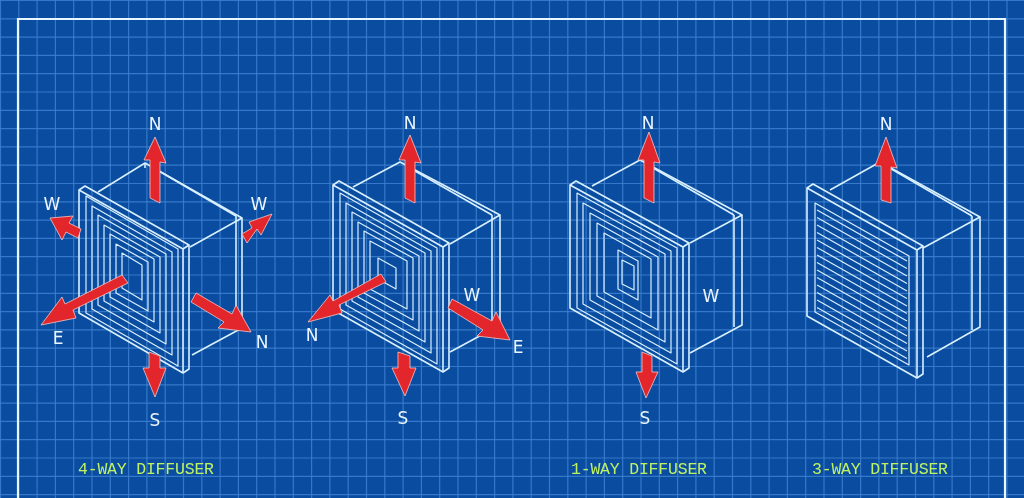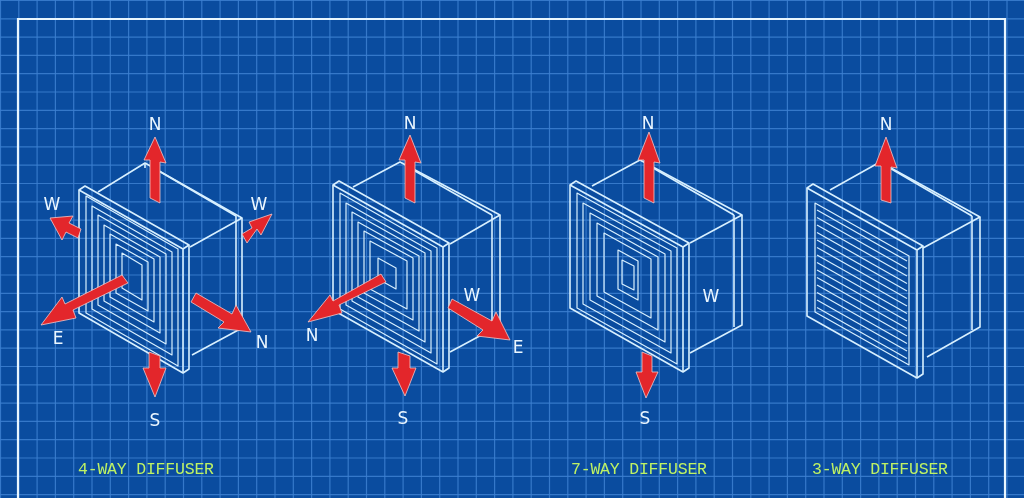--- a/index.html
+++ b/index.html
@@ -244,15 +244,15 @@
         <text x="518" y="353" class="dir">E</text>
         <text x="403" y="424" class="dir">S</text>
         <text x="648" y="129" class="dir">N</text>
         <text x="711" y="302" class="dir">W</text>
         <text x="645" y="424" class="dir">S</text>
         <text x="886" y="130" class="dir">N</text>
       </g>
   </svg>
 
   <div class="caption" style="left:78px">4-WAY DIFFUSER</div>
-  <div class="caption" style="left:571px">7-WAY DIFFUSER</div>
+  <div class="caption" style="left:571px">1-WAY DIFFUSER</div>
   <div class="caption" style="left:812px">3-WAY DIFFUSER</div>
 </div>
 
 </body></html>

